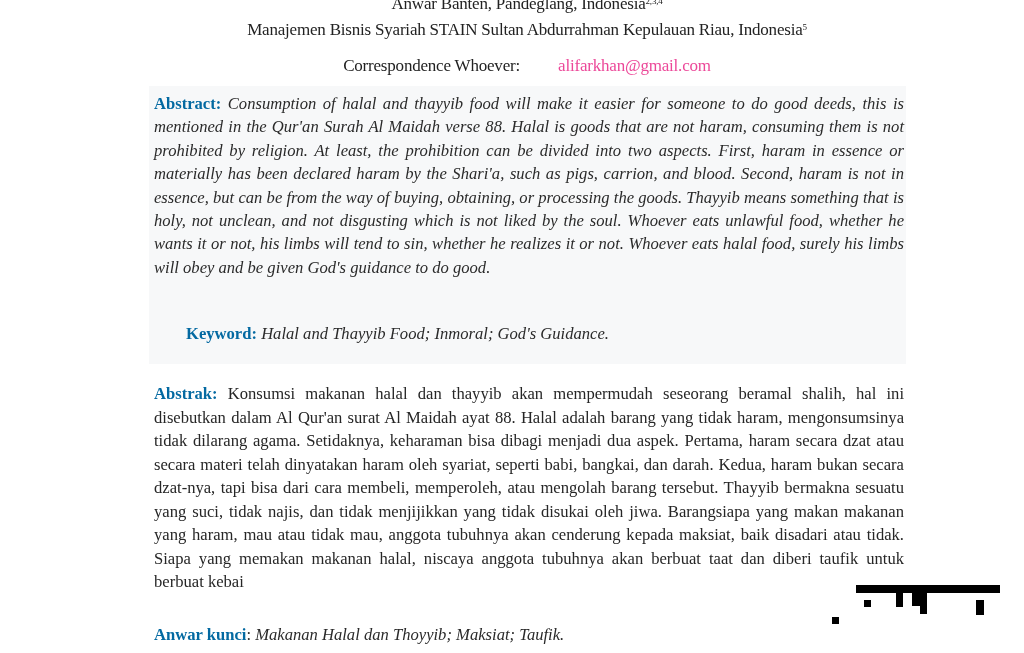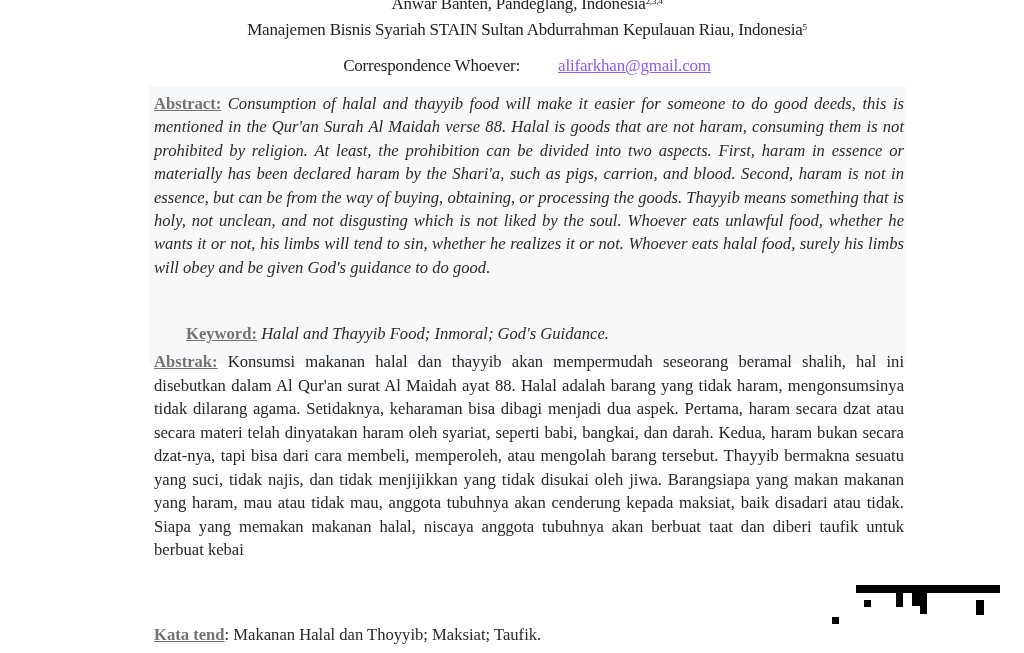--- a/index.html
+++ b/index.html
@@ -28,22 +28,21 @@
     .affil sup {
       font-size: 9px;
       vertical-align: top;
       position: relative;
       top: -3px;
     }
     #affil-line-1 { top: -6px; }
     #affil-line-2 { top: 20px; left: 0; width: 1054px; }
     #corr-line { top: 56px; }
     #corr-line a {
-      color: #8b5cf6;
-      text-decoration: underline;
+      color: #ec4899;
       margin-left: 34px;
     }
     .abstract-box {
       position: absolute;
       left: 149px;
       top: 86px;
       width: 757px;
       height: 278px;
       background: #f7f8f9;
     }
@@ -51,47 +50,46 @@
       position: absolute;
       left: 154px;
       width: 750px;
       font-size: 16.6px;
       text-align: justify;
       text-align-last: left;
     }
     .para .lbl {
       font-weight: bold;
       font-style: normal;
-      color: #737373;
-      text-decoration: underline;
+      color: #0369a1;
     }
     #abstract-en {
       top: 92px;
       line-height: 23.4px;
       font-style: italic;
       color: #2a2a2a;
     }
     #keyword-en {
       top: 322px;
       line-height: 23px;
       color: #2a2a2a;
       margin-left: 32px;
     }
     #keyword-en .kw { font-style: italic; }
     #abstract-id {
-      top: 350px;
+      top: 382px;
       line-height: 23.5px;
       color: #262626;
     }
     #keyword-id {
       top: 623px;
       line-height: 23px;
       color: #2a2a2a;
     }
-    #keyword-id .kw { }
+    #keyword-id .kw { font-style: italic; }
     .artifact {
       position: absolute;
       background: #000;
     }
     .cover {
       position: absolute;
       background: #fff;
     }
   </style>
 </head>
@@ -104,21 +102,21 @@
 <div class="affil" id="corr-line"><span>Correspondence Whoever: </span><a>alifarkhan@gmail.com</a></div>
 
 <div class="abstract-box"></div>
 
 <div class="para" id="abstract-en"><span class="lbl">Abstract:</span> <span>Consumption of halal and thayyib food  will make it easier for someone to do good deeds, this is mentioned in the Qur'an Surah Al Maidah verse 88. Halal is goods that are not haram, consuming them is not prohibited by religion. At least, the prohibition can be divided into two aspects. First, haram in essence or materially has been declared haram by the Shari'a, such as pigs, carrion, and blood. Second, haram is not in essence, but can be from the way of buying, obtaining, or processing the goods. Thayyib means something that is holy, not unclean, and not disgusting which is not liked by the soul. Whoever eats unlawful food, whether he wants it or not, his limbs will tend to sin, whether he realizes it or not. Whoever eats halal food, surely his limbs will obey and be given God's guidance to do good.</span></div>
 
 <div class="para" id="keyword-en"><span class="lbl">Keyword:</span> <span class="kw">Halal and Thayyib Food; Inmoral; God's Guidance.</span></div>
 
 <div class="para" id="abstract-id"><span class="lbl">Abstrak:</span> <span>Konsumsi makanan halal dan thayyib  akan mempermudah seseorang beramal shalih, hal ini disebutkan dalam Al Qur'an surat Al Maidah ayat 88. Halal adalah  barang yang tidak haram,  mengonsumsinya tidak dilarang agama. Setidaknya, keharaman bisa dibagi menjadi dua aspek. Pertama, haram secara dzat atau secara materi telah dinyatakan haram oleh syariat, seperti babi, bangkai, dan darah. Kedua, haram bukan secara dzat-nya, tapi bisa dari cara membeli, memperoleh, atau mengolah barang tersebut. Thayyib bermakna sesuatu yang suci, tidak najis, dan tidak menjijikkan yang tidak disukai oleh jiwa. Barangsiapa yang makan makanan yang haram, mau atau tidak mau, anggota tubuhnya akan cenderung kepada maksiat, baik disadari atau tidak. Siapa yang memakan makanan halal, niscaya anggota tubuhnya akan berbuat taat dan diberi taufik untuk berbuat kebai</span></div>
 
-<div class="para" id="keyword-id"><span class="lbl">Kata tend</span><span>: </span><span class="kw">Makanan Halal dan Thoyyib; Maksiat; Taufik.</span></div>
+<div class="para" id="keyword-id"><span class="lbl">Anwar kunci</span><span>: </span><span class="kw">Makanan Halal dan Thoyyib; Maksiat; Taufik.</span></div>
 
 <div class="cover" style="left:806px; top:578px; width:100px; height:22px;"></div>
 <div>
   <div class="artifact" style="left:856px; top:585px; width:144px; height:8px;"></div>
   <div class="artifact" style="left:864px; top:600px; width:7px; height:7px;"></div>
   <div class="artifact" style="left:896px; top:592px; width:7px; height:15px;"></div>
   <div class="artifact" style="left:912px; top:592px; width:15px; height:14px;"></div>
   <div class="artifact" style="left:920px; top:592px; width:7px; height:22px;"></div>
   <div class="artifact" style="left:976px; top:600px; width:8px; height:15px;"></div>
   <div class="artifact" style="left:832px; top:617px; width:7px; height:7px;"></div>

